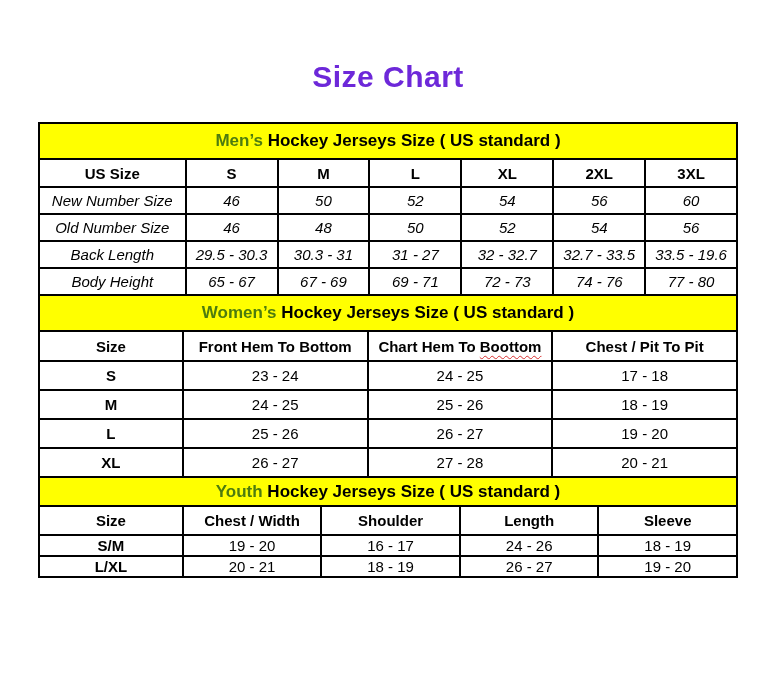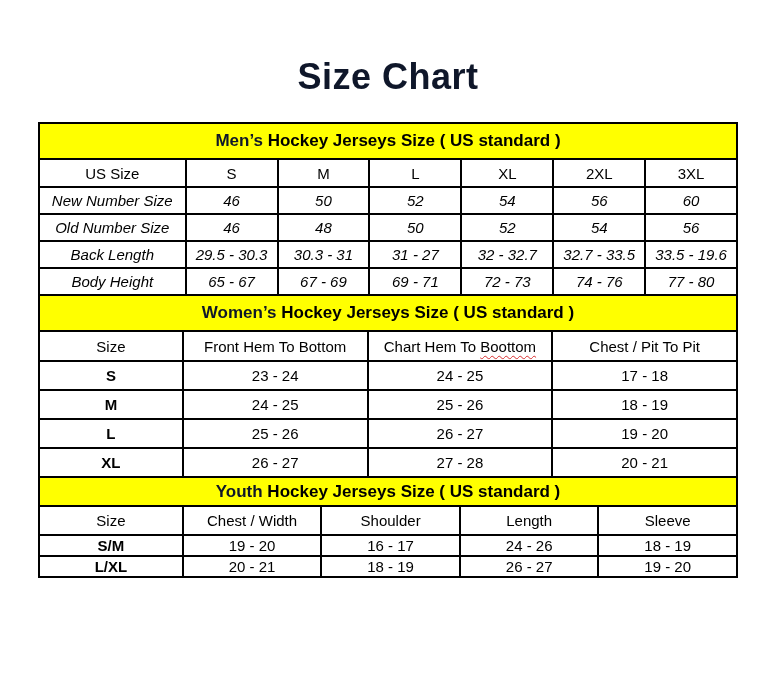--- a/index.html
+++ b/index.html
@@ -12,59 +12,59 @@
   .page {
     position: relative;
     width: 776px;
     height: 692px;
     background: #ffffff;
     overflow: hidden;
   }
   .title {
     margin: 58px 0 26px 0;
     text-align: center;
-    font-size: 36px;
+    font-size: 30px;
     line-height: 38px;
     font-weight: bold;
-    color: #0f172a;
+    color: #6d28d9;
     letter-spacing: 0.5px;
   }
   .chart {
     width: 700px;
     margin-left: 38px;
   }
   section { margin: 0; }
   section + section { margin-top: -2px; }
   .banner {
     display: flex;
     align-items: center;
     justify-content: center;
     background: #FFFF00;
     border: 2px solid #000000;
     font-weight: bold;
     font-size: 17px;
     height: 34px;
     white-space: pre-wrap;
   }
-  .banner .hl { color: #0f172a; }
+  .banner .hl { color: #4d7c0f; }
   .banner.short { height: 27px; }
   .tbl {
     border-collapse: collapse;
     table-layout: fixed;
     width: 700px;
     margin-top: -2px;
   }
   .tbl th, .tbl td {
     border: 2px solid #000000;
     text-align: center;
     vertical-align: middle;
     padding: 0 2px;
     overflow: hidden;
   }
-  .tbl th { font-weight: normal; font-size: 15px; }
+  .tbl th { font-weight: bold; font-size: 15px; }
   .tbl td { font-weight: normal; font-size: 15px; }
   .tbl td.lbl-bold { font-weight: bold; }
   .mens thead tr  { height: 28px; }
   .mens tbody tr  { height: 27px; font-style: italic; }
   .womens thead tr { height: 30px; }
   .womens tbody tr { height: 29px; }
   .youth thead tr { height: 29px; }
   .youth tbody tr { height: 21px; }
   .wavy {
     text-decoration-line: underline;

